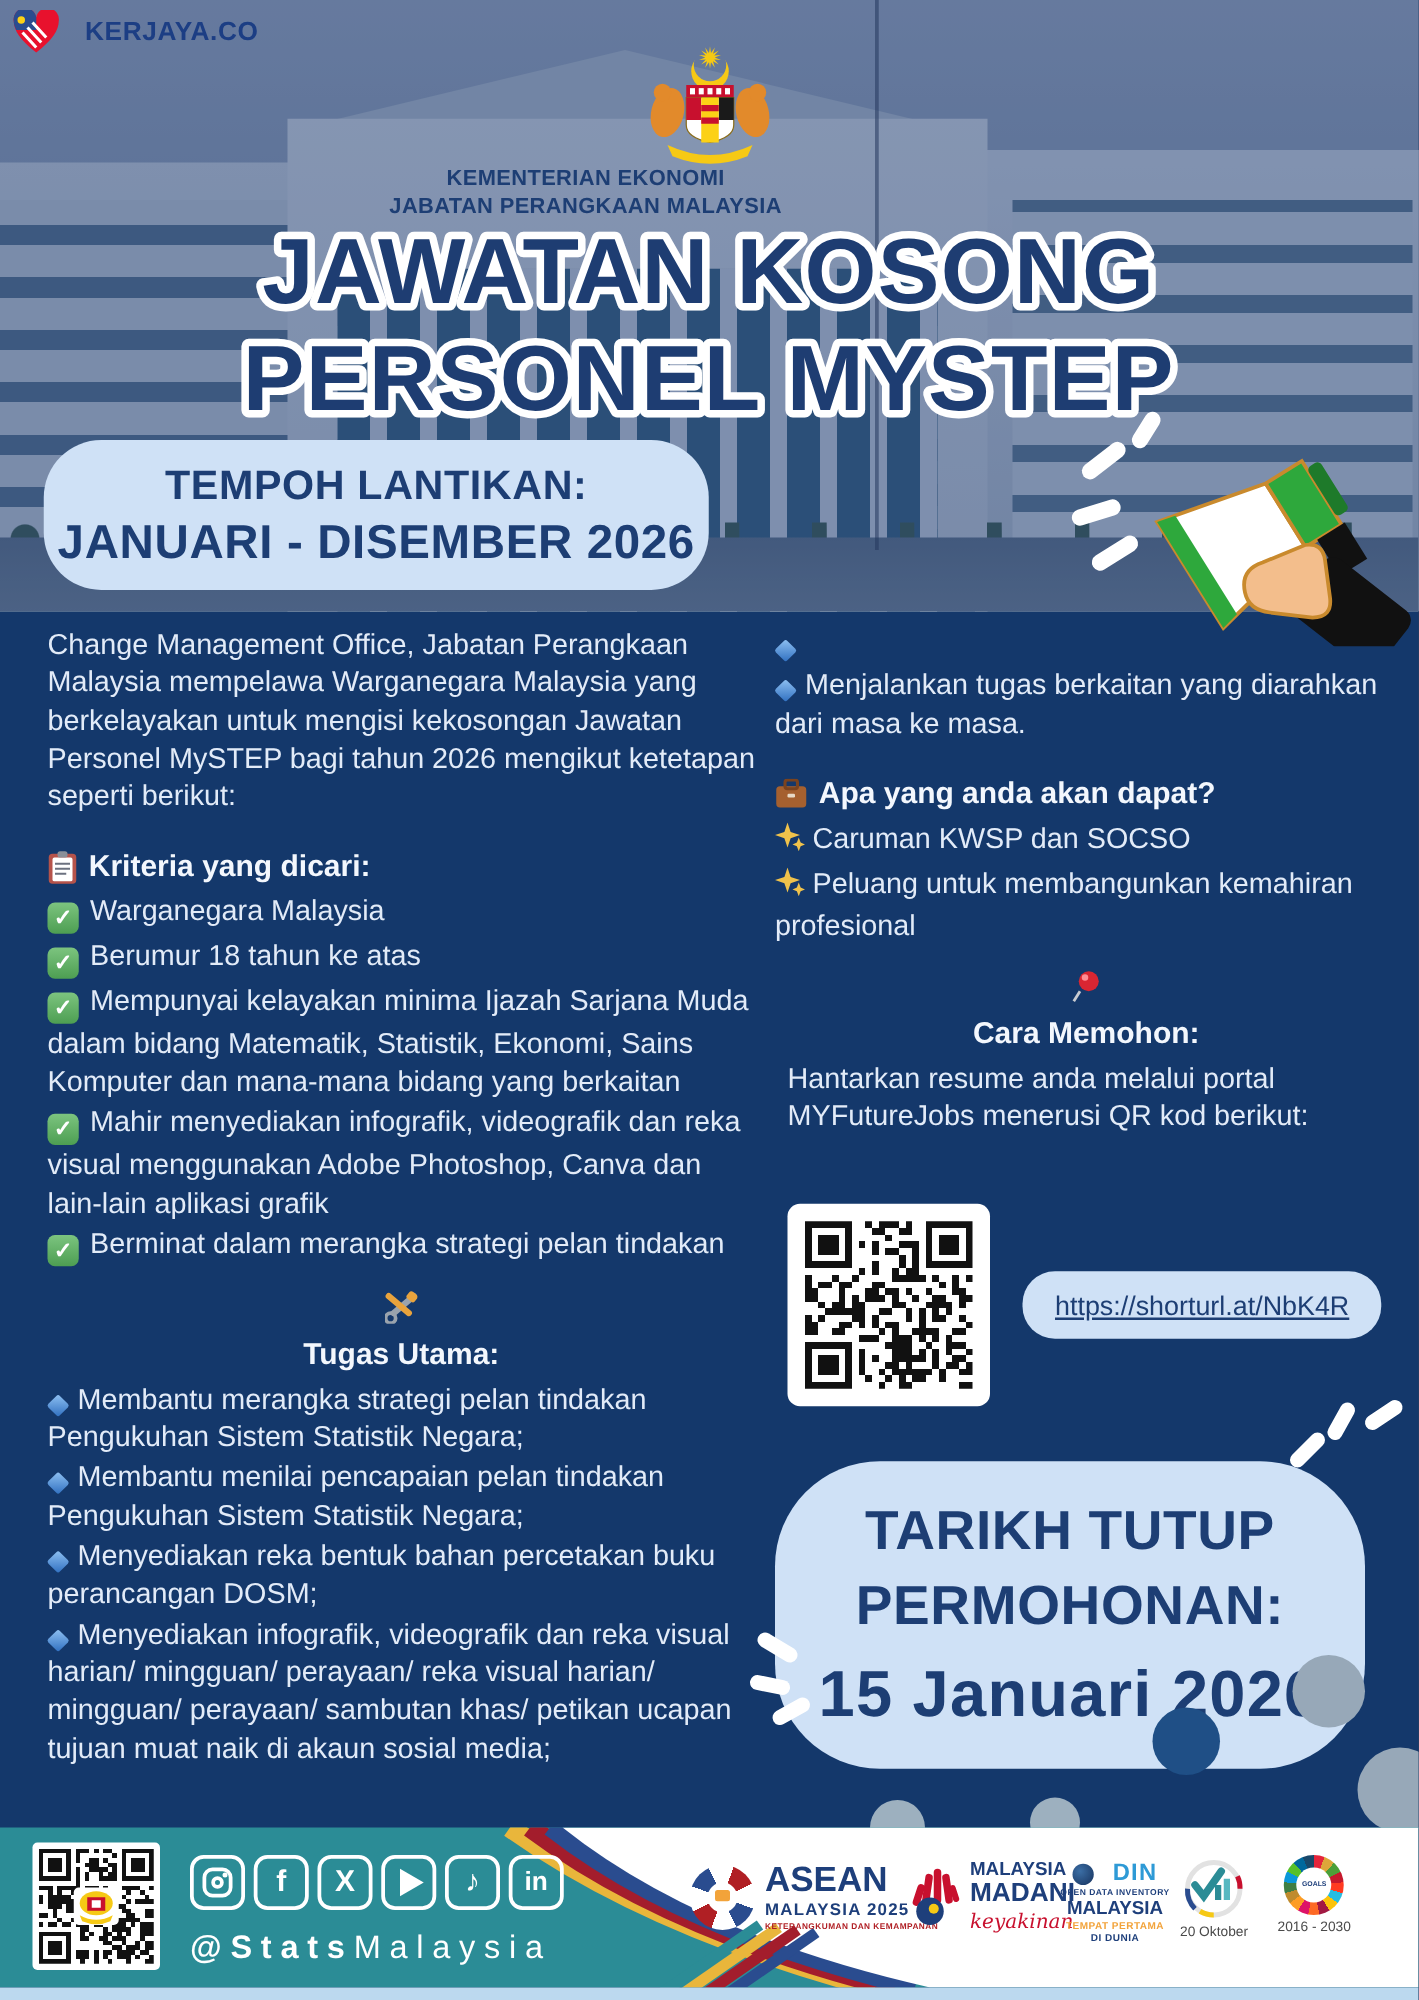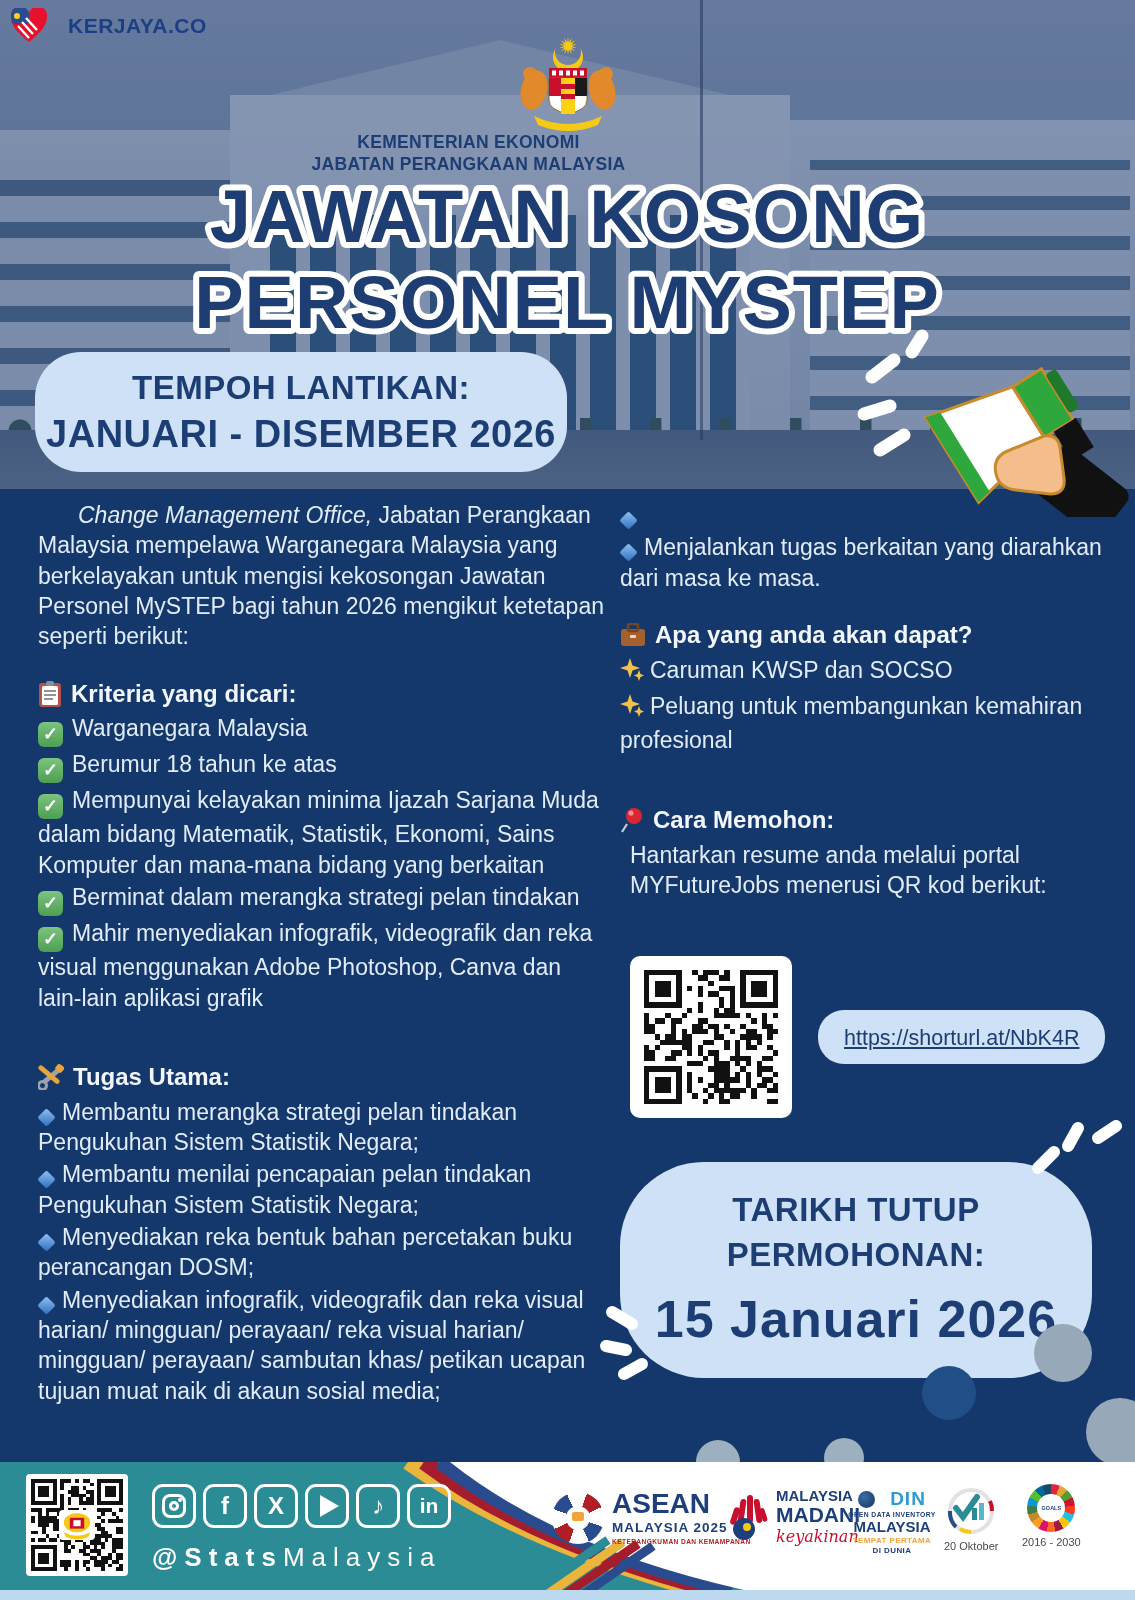--- a/index.html
+++ b/index.html
@@ -45,38 +45,38 @@
       border-radius:46px;z-index:4;display:flex;flex-direction:column;align-items:center;justify-content:center;gap:6px;}
   .appoint .l1{font-size:33px;font-weight:bold;color:#1D3E74;letter-spacing:.5px;}
   .appoint .l2{font-size:38px;font-weight:bold;color:#1D3E74;letter-spacing:.5px;}
 
   .mega{position:absolute;left:842px;top:322px;z-index:5;}
 
   
   .col{position:absolute;color:#E2EBF8;font-size:23px;line-height:1.32;}
   .col-left{left:38px;top:500px;width:566px;}
   .col-right{left:620px;top:498px;width:498px;}
-  .intro .lead{font-style:italic;margin-left:40px;}
-  .sec-head{display:flex;align-items:center;gap:9px;font-weight:bold;color:#F3F7FD;font-size:24px;margin:0 0 4px 0;} .mt26{margin-top:26px;} .mt40{margin-top:48px;}
+  .intro .lead{}
+  .sec-head{display:flex;align-items:center;gap:9px;font-weight:bold;color:#F3F7FD;font-size:24px;margin:0 0 4px 0;} .mt26{margin-top:26px;} .mt40{margin-top:20px;flex-direction:column;}
   .item{margin:2px 0;}
   .item .ico{display:inline-block;vertical-align:-4px;margin-right:9px;}
   .chk{width:25px;height:25px;border-radius:6px;background:linear-gradient(#7cc47f,#4d9e52);
       color:#fff;font-weight:bold;font-size:18px;text-align:center;line-height:25px;}
   .dia{width:13px;height:13px;transform:rotate(45deg);background:linear-gradient(135deg,#8fc1f2,#2f6fc0);
       border-radius:2px;margin:0 10px 0 2px;vertical-align:1px;}
   .benefit .ico{margin-right:6px;}
   .apply-note{margin-top:6px;padding-left:10px;}
   .qr-row{display:flex;align-items:center;gap:26px;margin-top:56px;padding-left:10px;}
   .qr-box{width:162px;height:162px;background:#fff;border-radius:10px;padding:14px;}
   .qr-box svg{width:100%;height:100%;}
   .link-pill{background:#CFE1F6;border-radius:26px;padding:12px 26px;}
   .link-pill a{color:#1D3E74;font-size:21.5px;text-decoration:underline;}
   .deadline{margin-top:44px;width:472px;background:#CFE1F6;border-radius:84px;
       text-align:center;padding:26px 10px 24px 10px;}
-  .deadline .d1{font-size:33px;font-weight:bold;color:#1D3E74;line-height:1.35;letter-spacing:.5px;}
+  .deadline .d1{font-size:44px;font-weight:bold;color:#1D3E74;line-height:1.35;letter-spacing:.5px;}
   .deadline .d2{font-size:52px;font-weight:bold;color:#1D3E74;margin-top:8px;letter-spacing:1px;}
 
   .circ{position:absolute;border-radius:50%;z-index:1;}
   .spark{position:absolute;z-index:2;}
 
   
   .footer{position:absolute;left:0;top:1462px;width:1135px;height:128px;background:#2B8C96;z-index:6;}
   .footer-curve{position:absolute;left:0;top:0;width:1135px;height:128px;}
   .bottom-strip{position:absolute;left:0;top:1590px;width:1135px;height:10px;background:#BCD9EF;z-index:6;}
 
@@ -221,23 +221,23 @@
       <span>Kriteria yang dicari:</span>
     </div>
     <div>
 
         <div class="item"><span class="ico chk">✓</span><span>Warganegara Malaysia</span></div>
 
         <div class="item"><span class="ico chk">✓</span><span>Berumur 18 tahun ke atas</span></div>
 
         <div class="item"><span class="ico chk">✓</span><span>Mempunyai kelayakan minima Ijazah Sarjana Muda dalam bidang Matematik, Statistik, Ekonomi, Sains Komputer dan mana-mana bidang yang berkaitan</span></div>
 
+        <div class="item"><span class="ico chk">✓</span><span>Mahir menyediakan infografik, videografik dan reka visual menggunakan Adobe Photoshop, Canva dan lain-lain aplikasi grafik</span></div>
+
         <div class="item"><span class="ico chk">✓</span><span>Berminat dalam merangka strategi pelan tindakan</span></div>
-
-        <div class="item"><span class="ico chk">✓</span><span>Mahir menyediakan infografik, videografik dan reka visual menggunakan Adobe Photoshop, Canva dan lain-lain aplikasi grafik</span></div>
       </div>
 
     <div class="sec-head mt40">
       <svg width="26" height="26" viewBox="0 0 26 26">
         <rect x="3" y="10" width="26" height="5" rx="2.5" transform="rotate(-40 13 13)" fill="#9aa3ad"></rect>
         <circle cx="4.5" cy="21.5" r="4" fill="none" stroke="#9aa3ad" stroke-width="3"></circle>
         <rect x="-3" y="10" width="26" height="5" rx="2.5" transform="rotate(40 13 13)" fill="#E8A33D"></rect>
         <rect x="18" y="1" width="8" height="7" rx="2" transform="rotate(40 22 4)" fill="#E8A33D"></rect>
       </svg>
       <span>Tugas Utama:</span>

